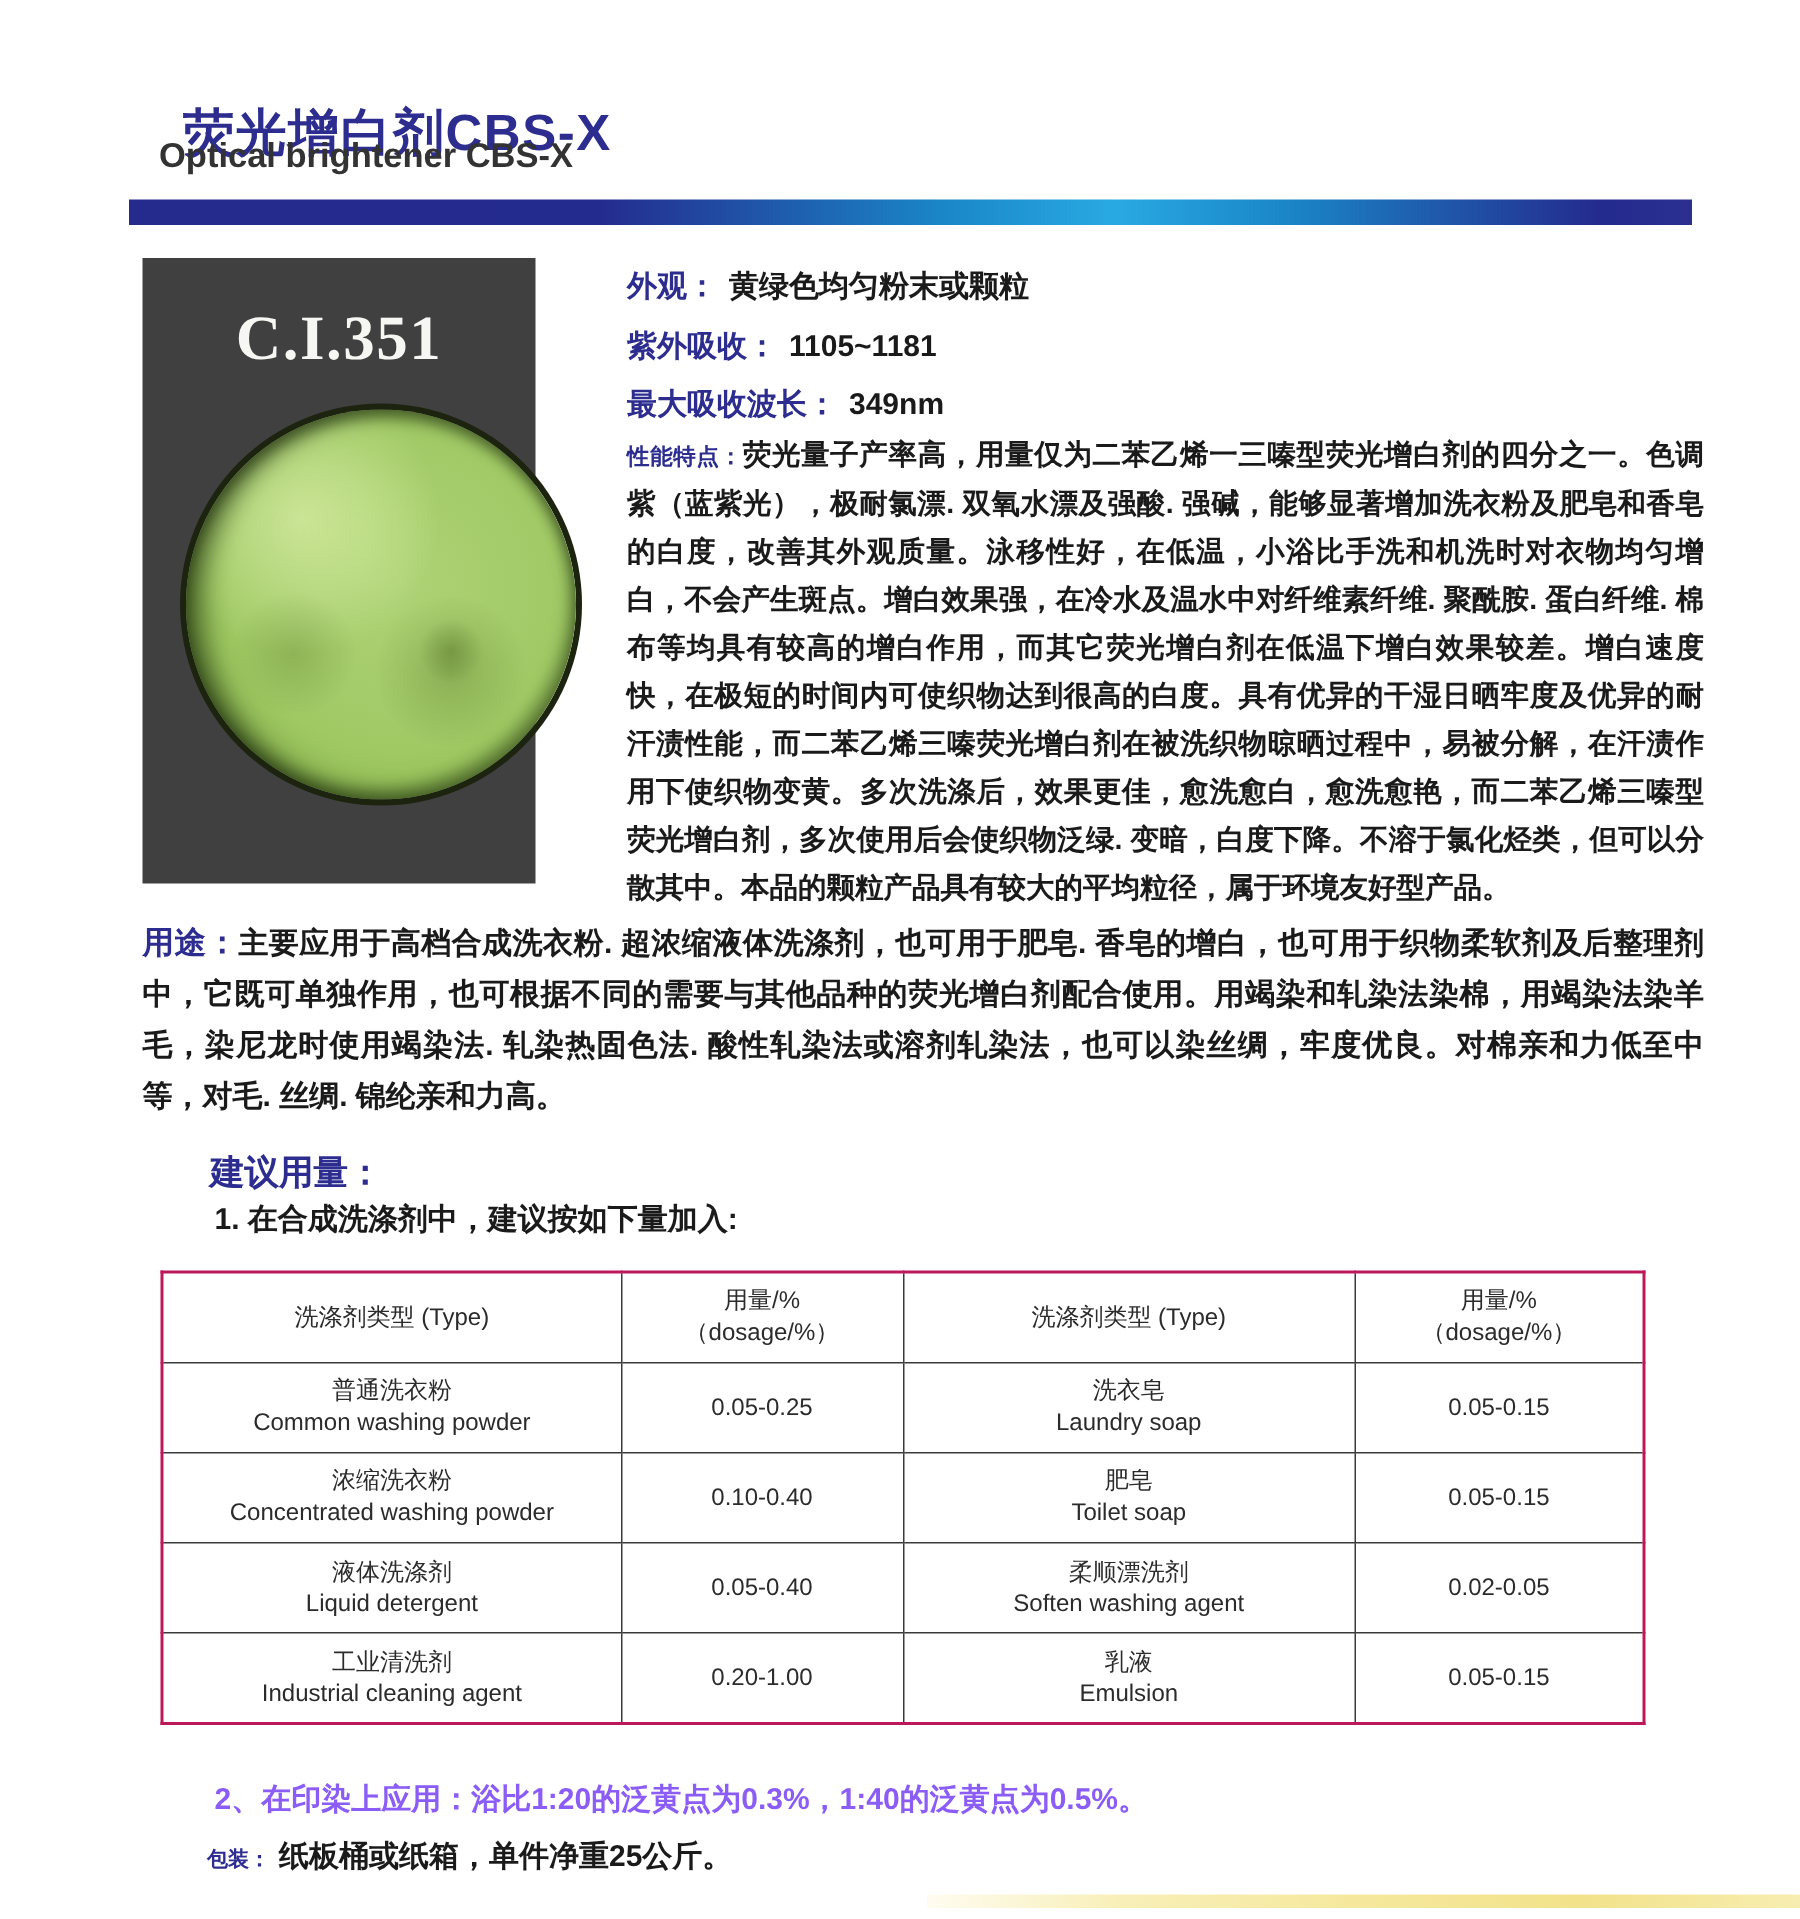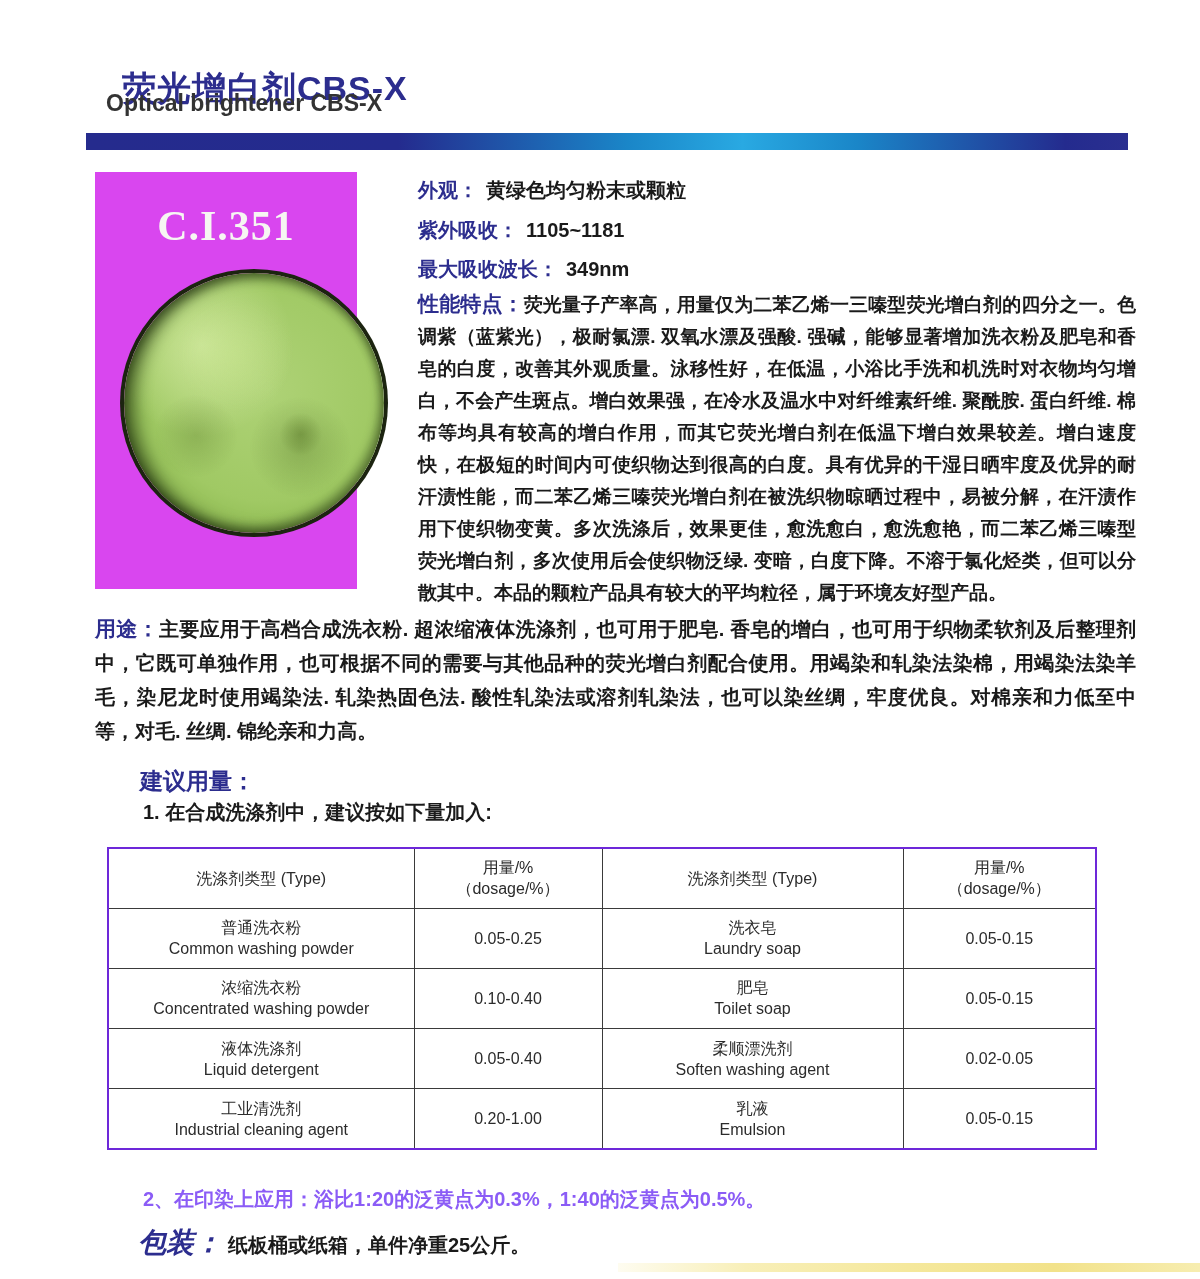--- a/index.html
+++ b/index.html
@@ -16,21 +16,21 @@
     position:absolute;left:106px;top:90px;margin:0;
     font-size:23px;font-weight:bold;color:#333333;white-space:nowrap;text-align:center;
   }
   .header-rule{
     position:absolute;left:86px;top:133px;width:1042px;height:17px;
     background:linear-gradient(90deg,#252b8d 0%,#242b8e 30%,#1a86c8 52%,#29a9e2 63%,#1a86c8 74%,#242b8e 94%,#2a2f90 100%);
   }
   
   .photo{
     position:absolute;left:95px;top:172px;width:262px;height:417px;
-    background:#d946ef;
+    background:#404040;
   }
   .photo-label{
     position:absolute;left:0;top:30px;width:100%;text-align:center;
     font-family:"Liberation Serif","DejaVu Serif",serif;
     font-size:42px;font-weight:bold;color:#f6f6f2;letter-spacing:1px;
   }
   .dish{
     position:absolute;left:29px;top:101px;width:260px;height:260px;border-radius:50%;
     background:
       radial-gradient(circle at 68% 62%, rgba(90,120,40,0.45) 0%, rgba(90,120,40,0) 9%),
@@ -55,21 +55,21 @@
   .spec-row .val{color:#1a1a1a;text-align:right;}
   #spec-appearance{top:177px;}
   #spec-uv{top:217px;}
   #spec-wavelength{top:256px;}
   
   .blue-label{color:#2c2d8e;font-weight:bold;}
   .features-p{
     position:absolute;left:418px;top:288px;width:718px;margin:0;
     font-size:19px;font-weight:bold;line-height:32px;text-align:justify;color:#1a1a1a;
   }
-  .features-p .blue-label{font-size:21px;margin-top:39px;}
+  .features-p .blue-label{font-size:15px;margin-top:39px;}
   .usage-p{
     position:absolute;left:95px;top:612px;width:1041px;margin:0;
     font-size:20px;font-weight:bold;line-height:34px;text-align:justify;color:#1a1a1a;
   }
   .usage-p .blue-label{font-size:21px;}
   
   .dosage-heading{
     position:absolute;left:140px;top:766px;font-size:23px;font-weight:bold;color:#2c2d8e;white-space:nowrap;
   }
   .dosage-note1{
@@ -77,36 +77,36 @@
   }
   .dosage-table{
     position:absolute;left:107px;top:847px;width:988px;height:303px;
     border-collapse:collapse;table-layout:fixed;
     font-size:16px;color:#2b2b2b;font-weight:normal;
   }
   .dosage-table th,.dosage-table td{
     border:1px solid #3a3a3a;text-align:center;vertical-align:middle;
     padding:0;line-height:21px;font-weight:normal;
   }
-  .dosage-table{border:2px solid #6d28d9;}
+  .dosage-table{border:2px solid #be185d;}
   .dosage-table .col-type1{width:306px;}
   .dosage-table .col-val1{width:188px;}
   .dosage-table .col-type2{width:301px;}
   .dosage-table .col-val2{width:193px;}
   .dosage-table thead tr{height:60px;}
   .dosage-table tbody tr{height:60px;}
   .cell-cn{display:block;}
   .cell-en{display:block;}
   .dosage-note2{
     position:absolute;left:143px;top:1186px;font-size:20px;font-weight:bold;color:#8b5cf6;white-space:nowrap;
   }
   .packing-line{
     position:absolute;left:138px;top:1224px;font-size:20px;font-weight:bold;color:#1a1a1a;white-space:nowrap;
   }
-  .packing-line .blue-label{font-size:28px;margin-right:6px;font-style:italic;}
+  .packing-line .blue-label{font-size:14px;margin-right:6px;}
   .bottom-bar{
     position:absolute;left:618px;top:1263px;width:582px;height:9px;
     background:linear-gradient(90deg,#fefcf0 0%,#f8efb8 22%,#f5e89c 50%,#f2e28a 75%,#f7edb0 100%);
   }
 </style>
 </head>
 <body>
 
 <div class="page">
 

